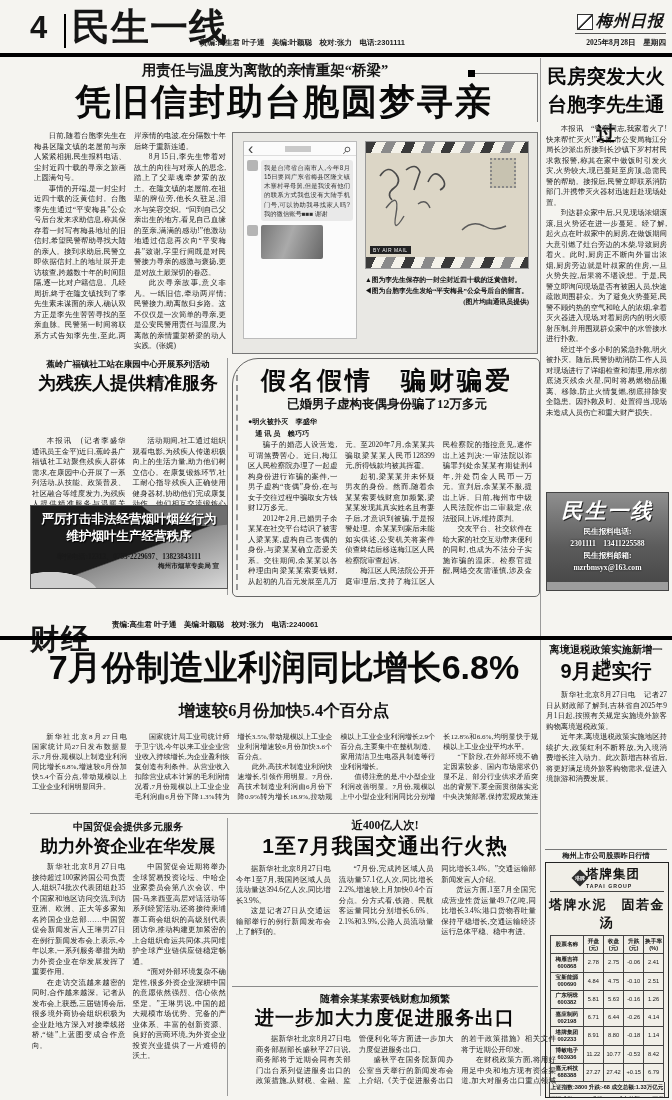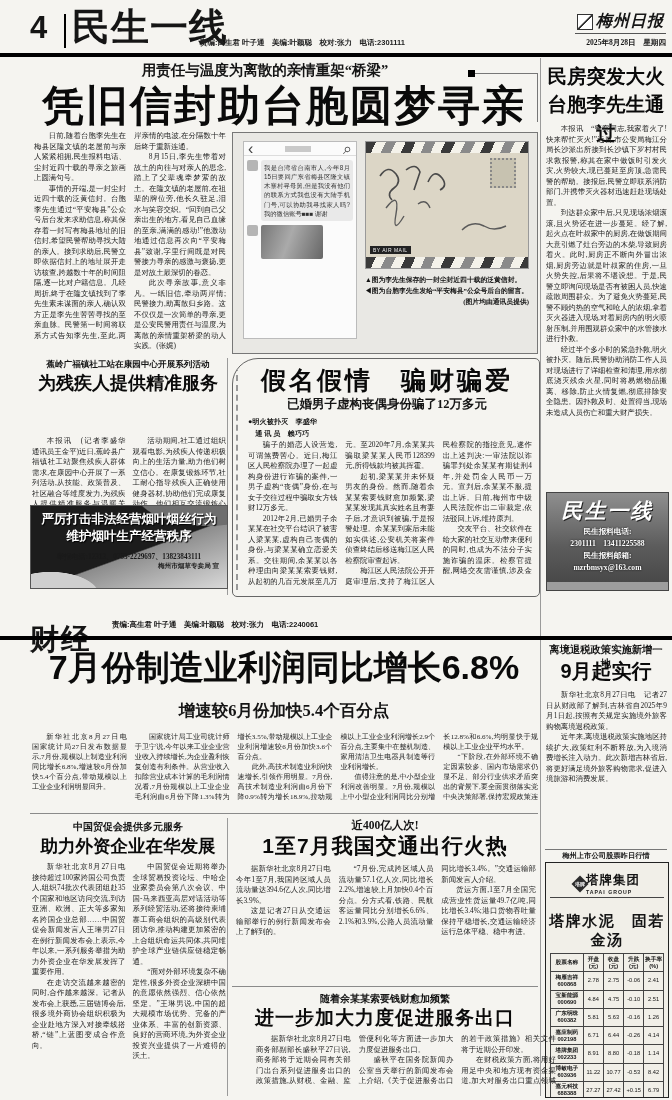--- a/index.html
+++ b/index.html
@@ -27,21 +27,21 @@
   #masthead-inner{display:inline-flex;align-items:center;gap:3px;border-bottom:1px solid #555;padding:1px 2px;}
   #masthead-icon{width:14px;height:14px;border:1.4px solid #333;display:inline-block;position:relative;background:linear-gradient(135deg,#fff 46%,#333 47%,#333 56%,#fff 57%);}
   #masthead-name{font-size:16px;font-weight:bold;font-style:italic;letter-spacing:1px;}
   #head-date{left:540px;top:38px;width:126px;text-align:right;font-size:7.6px;font-weight:bold;}
   #rule-top{left:0;top:53px;width:672px;height:3.5px;}
 
   
   #lead-kicker{left:30px;top:61px;width:470px;font-size:14.5px;}
   #lead-deco-sq{left:468px;top:70px;width:7px;height:7px;background:#000;}
   #lead-deco-l{left:475px;top:73px;width:62px;height:48px;border-top:1.5px solid #777;border-right:1.5px solid #777;}
-  #lead-headline{left:30px;top:78px;width:508px;font-size:42px;letter-spacing:2px;}
+  #lead-headline{left:30px;top:78px;width:508px;font-size:36px;letter-spacing:2px;}
   #lead-body{left:34px;top:131px;width:192px;height:221px;column-count:2;column-gap:8px;}
   #lead-figure{left:232px;top:132px;width:304px;height:220px;border:1px solid #777;background:#e9e8e4;}
 
   
   #chat{left:10px;top:8px;width:112px;height:196px;background:#fbfbfb;border:1px solid #bbb;font-family:"Liberation Sans",sans-serif;}
   #chat-topbar{height:13px;border-bottom:1px solid #ddd;display:flex;align-items:center;justify-content:space-between;padding:0 4px;color:#444;}
   #chat-name-blur{width:26px;height:6px;background:#c9c9c9;}
   .chat-row{display:flex;gap:3px;padding:4px 3px 0 3px;}
   .chat-avatar{width:11px;height:11px;background:#b5b5b5;border-radius:2px;flex:0 0 auto;}
   .chat-bubble{background:#e9e9e9;border-radius:3px;padding:3px;font-size:6.3px;line-height:1.45;color:#333;text-align:justify;}
@@ -100,26 +100,26 @@
   #hline-man{left:30px;top:813px;width:508px;}
 
   
   #tax-kicker{left:545px;top:643px;width:122px;font-size:10.3px;}
   #tax-headline{left:545px;top:658px;width:122px;font-size:20px;}
   #tax-body{left:546px;top:690px;width:121px;height:155px;}
   #stock-label{left:545px;top:849px;width:122px;font-size:7.3px;font-weight:bold;text-align:center;border-top:1px solid #777;border-bottom:1px solid #777;padding:1px 0;}
 
   
   #tapai{left:545px;top:862px;width:122px;height:234px;border:1.6px solid #222;background:#f1efe8;overflow:hidden;font-family:"Liberation Sans",sans-serif;}
-  #tapai-logo-row{display:flex;align-items:center;justify-content:center;gap:0;margin-top:9px;border-bottom:1px solid #444;padding-bottom:2px;margin-left:4px;margin-right:4px;}
+  #tapai-logo-row{display:flex;align-items:center;justify-content:center;gap:0;margin-top:3px;border-bottom:1px solid #444;padding-bottom:2px;margin-left:4px;margin-right:4px;}
   #tapai-diamond{width:12px;height:12px;background:#2c2c2c;transform:rotate(45deg);display:flex;align-items:center;justify-content:center;flex:0 0 auto;}
   #tapai-diamond span{transform:rotate(-45deg);color:#fff;font-size:5px;font-weight:bold;}
   #tapai-brand{font-size:12.5px;font-weight:900;letter-spacing:1px;}
   #tapai-brand-en{font-size:5.2px;font-weight:bold;letter-spacing:1px;color:#222;}
-  #tapai-slogan{text-align:center;font-size:15px;font-weight:900;letter-spacing:1.5px;margin-top:14px;}
+  #tapai-slogan{text-align:center;font-size:13px;font-weight:900;letter-spacing:1.5px;margin-top:4px;}
   #tapai table{border-collapse:collapse;margin:3px auto 0 auto;width:114px;}
   #tapai th,#tapai td{border:0.8px solid #444;font-size:5.7px;text-align:center;padding:1.5px 0;line-height:1.25;}
   #tapai th{font-weight:bold;}
   #tapai td:first-child{font-weight:bold;white-space:pre-line;}
   .tapai-foot{font-size:5.6px;font-weight:bold;text-align:center;border:0.8px solid #444;border-top:none;width:114px;margin:0 auto;padding:1.5px 0;}
 
   
   #cc-kicker{left:30px;top:820px;width:196px;font-size:10px;}
   #cc-headline{left:30px;top:834px;width:196px;font-size:17.5px;}
   #cc-body{left:32px;top:862px;width:194px;height:232px;column-count:2;column-gap:7px;}

